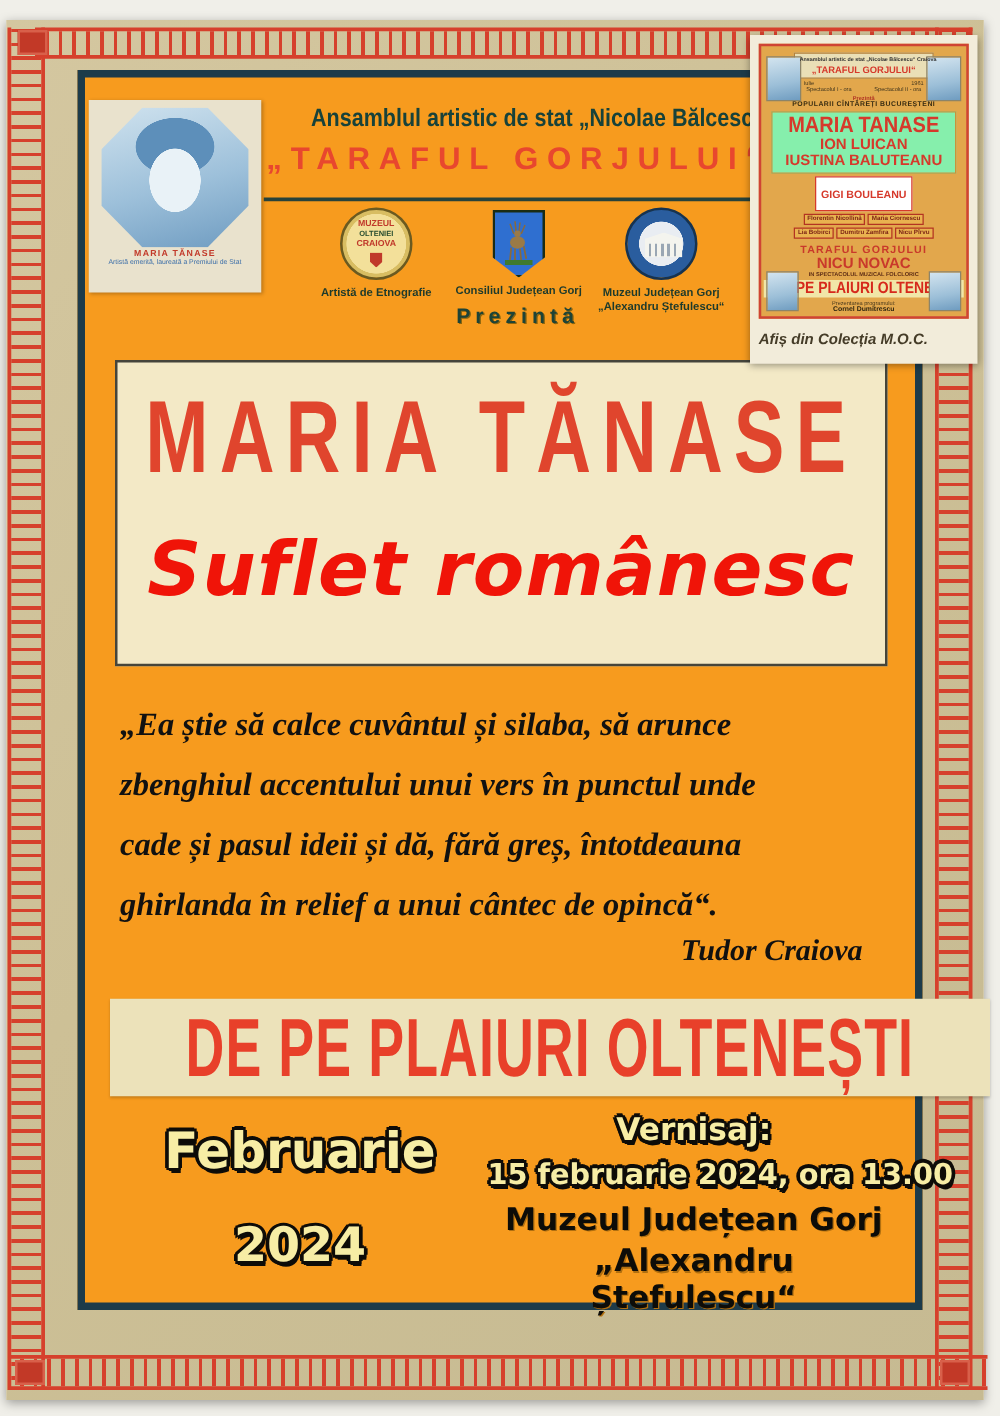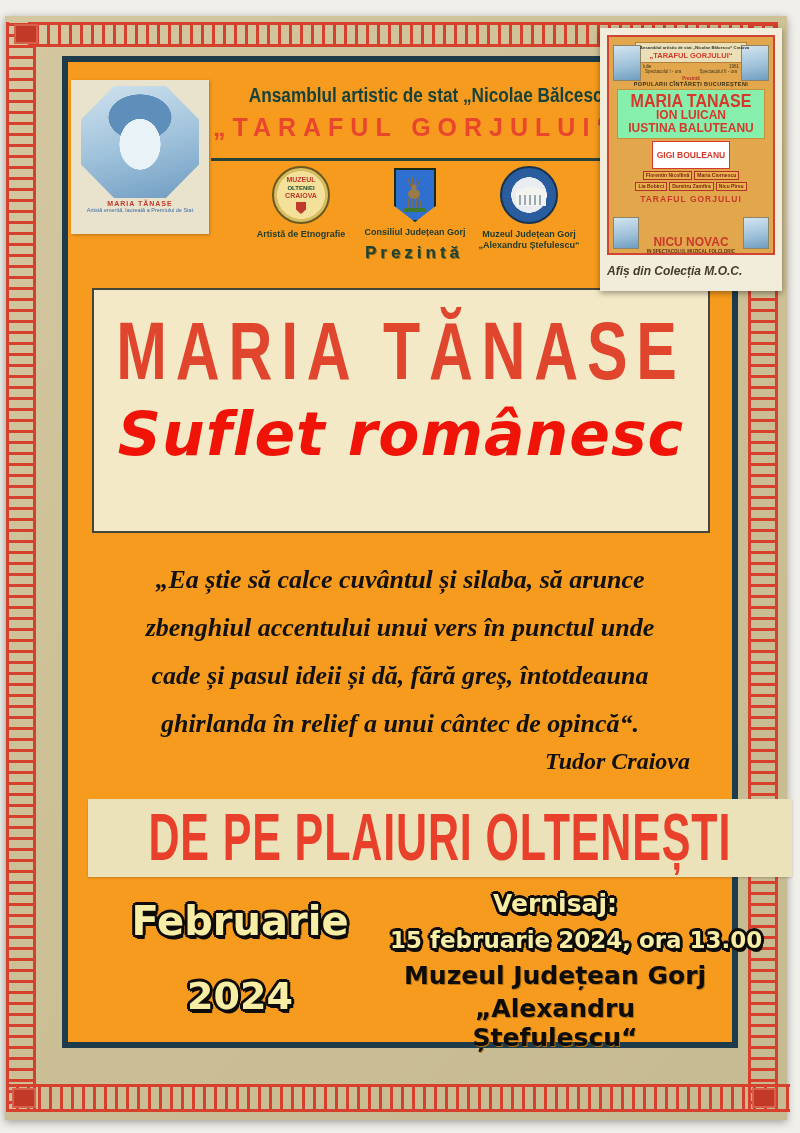--- a/index.html
+++ b/index.html
@@ -66,25 +66,25 @@
          background:repeating-linear-gradient(90deg,#9aa7b4 0 2px,#f4f4ee 2px 5px);}
 
   .presents{left:213px;top:243px;width:402px;text-align:center;font-size:17px;font-weight:bold;
             color:#1d4337;letter-spacing:4px;text-shadow:1px 1px 0 #8a650f;}
 
   
   .titlebox{left:92px;top:288px;width:618px;height:245px;background:#f3e9c6;
             border:2px solid #45453b;box-sizing:border-box;text-align:center;overflow:hidden;}
   .big-title{margin-top:14px;font-size:62px;font-weight:bold;color:#e0452d;letter-spacing:9px;
              white-space:nowrap;transform:scale(.98,1.32);transform-origin:center top;}
-  .sub-title{margin-top:24px;font-family:"DejaVu Sans",sans-serif;font-style:italic;font-weight:bold;
+  .sub-title{margin-top:46px;font-family:"DejaVu Sans",sans-serif;font-style:italic;font-weight:bold;
              font-size:60px;color:#f01408;letter-spacing:1px;white-space:nowrap;}
 
   
-  .quote{left:96px;top:556px;width:608px;text-align:center;
+  .quote{left:96px;top:556px;width:608px;
          font-family:"Liberation Serif",serif;font-style:italic;font-weight:bold;
          font-size:26px;color:#111;line-height:48px;}
   .quote-author{left:96px;top:748px;width:608px;text-align:right;padding-right:14px;box-sizing:border-box;
          font-family:"Liberation Serif",serif;font-style:italic;font-weight:bold;font-size:24px;color:#111;}
 
   
   .banner{left:88px;top:799px;width:704px;height:78px;background:#ece2ba;
           box-shadow:0 1px 2px rgba(0,0,0,.2);display:flex;align-items:center;justify-content:center;}
   .banner-text{font-size:50px;font-weight:bold;color:#e8402a;white-space:nowrap;
           transform:scale(.86,1.32);letter-spacing:1px;}
@@ -121,21 +121,21 @@
   .in-tag{font-size:5.5px;font-weight:bold;color:#3a2d12;letter-spacing:.4px;}
   .in-names{margin:2px 8px 0;background:#86efac;border:1px solid #c8923c;padding:2px 0 3px;}
   .in-n1{font-size:16px;font-weight:bold;color:#d6392b;line-height:17px;white-space:nowrap;transform:scaleY(1.1);}
   .in-n2{font-size:12px;font-weight:bold;color:#d6392b;line-height:13px;white-space:nowrap;}
   .in-gigi{display:inline-block;margin-top:2px;border:1px solid #d6392b;padding:8px 4px;
            font-size:8.5px;font-weight:bold;color:#d6392b;background:#ffffff;}
   .in-row{display:flex;justify-content:center;gap:2px;margin-top:2px;}
   .in-cell{border:1px solid #b33322;background:#e9b24f;padding:0 2px;font-size:5px;
            font-weight:bold;color:#7d2516;line-height:7px;}
   .in-group{font-size:8.5px;font-weight:bold;color:#c9392b;letter-spacing:1px;margin-top:3px;}
-  .in-solo{font-size:12px;font-weight:bold;color:#c9392b;line-height:13px;margin-top:32px;}
+  .in-solo{font-size:12px;font-weight:bold;color:#c9392b;line-height:13px;}
   .in-type{font-size:4.5px;font-weight:bold;color:#5d2c15;}
   .in-band{margin:2px 2px 0;background:#f1e6a8;padding:1px 0;}
   .in-band-t{font-size:11.5px;font-weight:bold;color:#d6291c;white-space:nowrap;transform:scale(.97,1.15);}
   .in-credit-l{font-size:4.5px;color:#4a3a1c;margin-top:2px;}
   .in-credit-n{font-size:5.5px;font-weight:bold;color:#2e2410;}
 </style>
 </head>
 <body>
 
 <div class="abs paper"></div>

